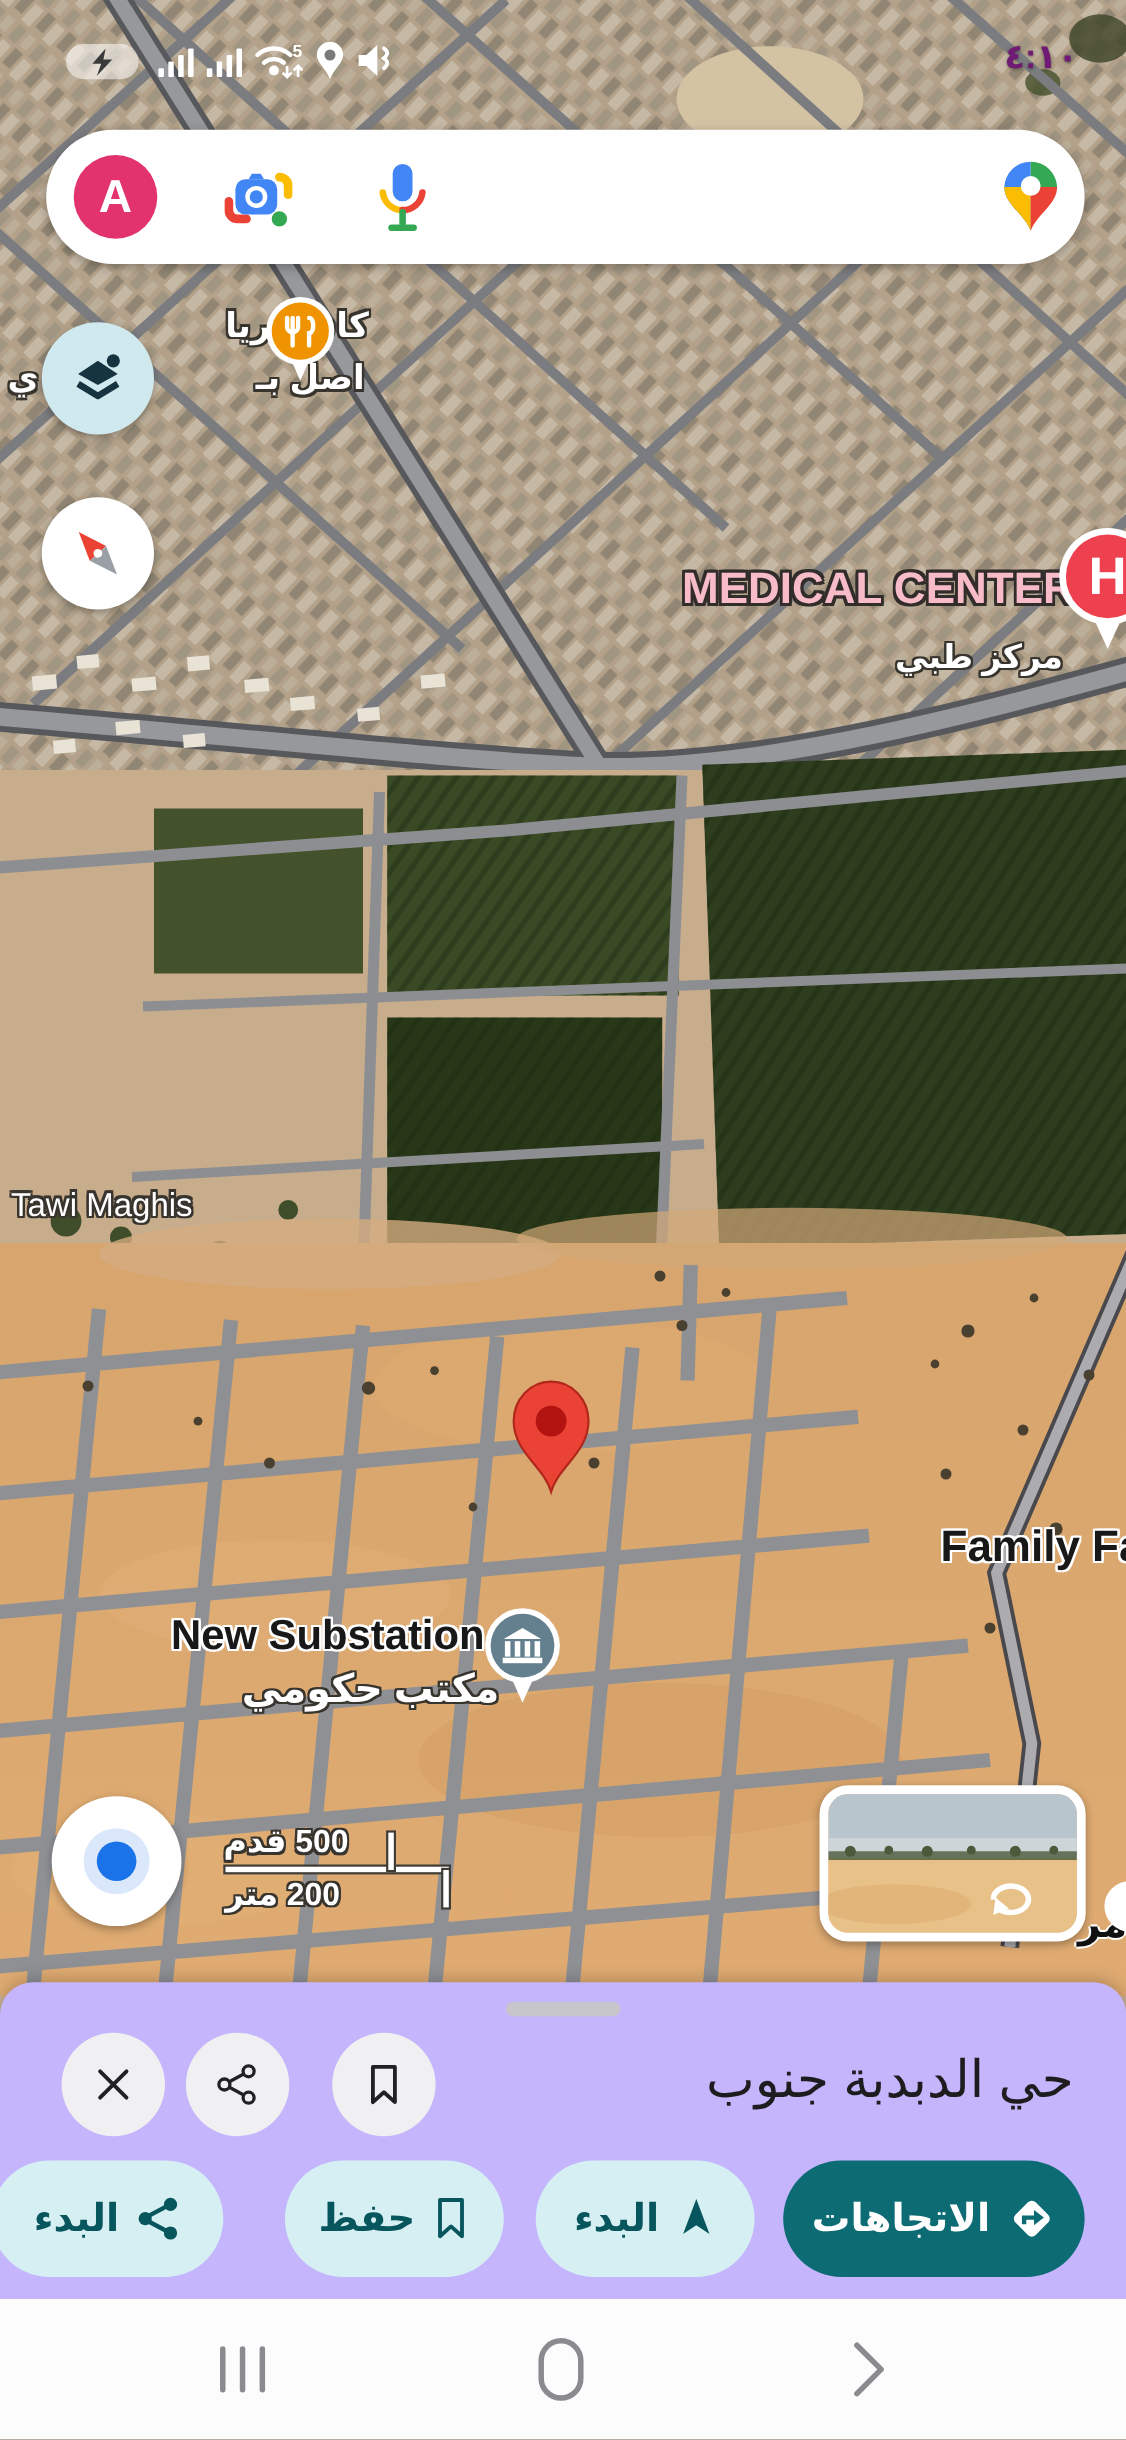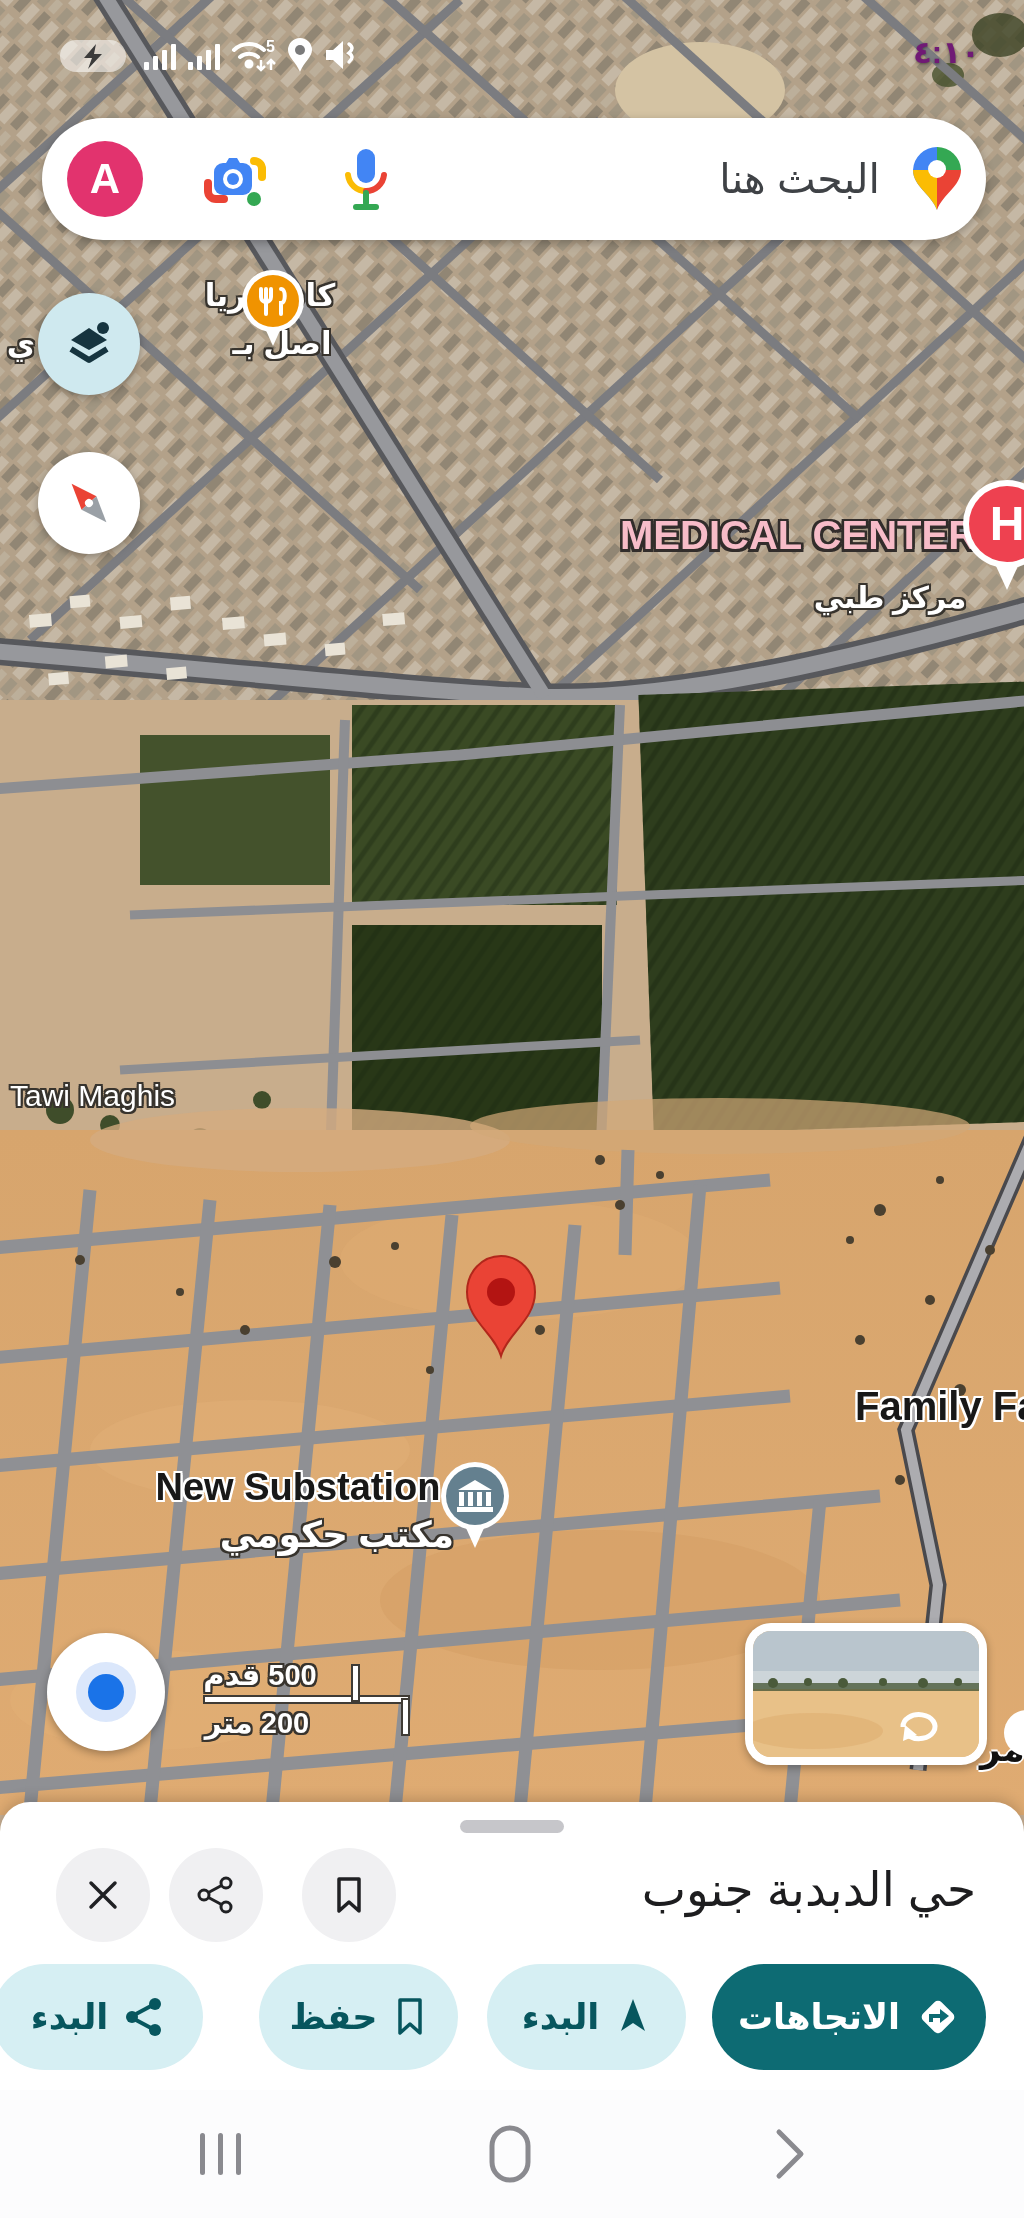--- a/index.html
+++ b/index.html
@@ -24,21 +24,21 @@
   .search{position:absolute;left:42px;top:118px;width:944px;height:122px;background:#fff;
     border-radius:61px;box-shadow:0 3px 10px rgba(0,0,0,.28);z-index:40;}
   .avatar{position:absolute;left:25px;top:23px;width:76px;height:76px;border-radius:50%;
     background:#e2336e;color:#fff;font-size:42px;font-weight:700;display:flex;align-items:center;justify-content:center;}
   .q{position:absolute;right:106px;top:0;height:122px;display:flex;align-items:center;
     font-size:41px;color:#3f4246;direction:rtl;}
   
   .ctl{position:absolute;border-radius:50%;box-shadow:0 3px 8px rgba(0,0,0,.3);
     display:flex;align-items:center;justify-content:center;z-index:20;}
   
-  .sheet{position:absolute;left:0;top:1802px;width:1024px;height:288px;background:#ffffff;
+  .sheet{position:absolute;left:0;top:1802px;width:1024px;height:288px;background:#c4b5fd;
     border-radius:30px 30px 0 0;box-shadow:0 -3px 14px rgba(0,0,0,.18);z-index:50;}
   .handle{position:absolute;left:460px;top:18px;width:104px;height:13px;border-radius:7px;background:#c6c6ca;}
   .title{position:absolute;right:48px;top:60px;font-size:47px;color:#1d1d1f;direction:rtl;white-space:nowrap;}
   .circ{position:absolute;top:46px;width:94px;height:94px;border-radius:50%;background:#f0f0f2;
     display:flex;align-items:center;justify-content:center;}
   .btnrow .pill{position:absolute;top:162px;height:106px;border-radius:53px;display:flex;
     align-items:center;justify-content:center;gap:16px;font-size:35px;font-weight:700;direction:rtl;}
   .pill.light{background:#d6eff3;color:#07565e;}
   .pill.fill{background:#0d6b73;color:#fff;}
   
@@ -345,21 +345,20 @@
     </div>
     <div class="abs" style="left:292px;top:27px;">
       <svg width="64" height="70" viewBox="0 0 64 70">
         <rect x="23" y="4" width="18" height="34" rx="9" fill="#4285f4"></rect>
         <path d="M14,30 a18,18 0 0 0 18,16" stroke="#fbbc04" stroke-width="6" fill="none" stroke-linecap="round"></path>
         <path d="M50,30 a18,18 0 0 1 -18,16" stroke="#ea4335" stroke-width="6" fill="none" stroke-linecap="round"></path>
         <line x1="32" y1="48" x2="32" y2="58" stroke="#34a853" stroke-width="6" stroke-linecap="round"></line>
         <line x1="22" y1="62" x2="42" y2="62" stroke="#34a853" stroke-width="6" stroke-linecap="round"></line>
       </svg>
     </div>
-    <div class="q">البحث هنا</div>
     <div class="abs" style="right:20px;top:28px;">
       <svg width="58" height="66" viewBox="0 0 58 66">
         <path d="M29,64 C23,48 5,40 5,24 A24,24 0 0 1 29,1 L29,24 Z" fill="#4285f4"></path>
         <path d="M29,1 A24,24 0 0 1 53,24 L29,24 Z" fill="#34a853"></path>
         <path d="M5,24 C5,40 23,48 29,64 L29,24 Z" fill="#fbbc04"></path>
         <path d="M53,24 C53,40 35,48 29,64 L29,24 Z" fill="#ea4335"></path>
         <circle cx="29" cy="23" r="9" fill="#fff"></circle>
       </svg>
     </div>
   </div>

